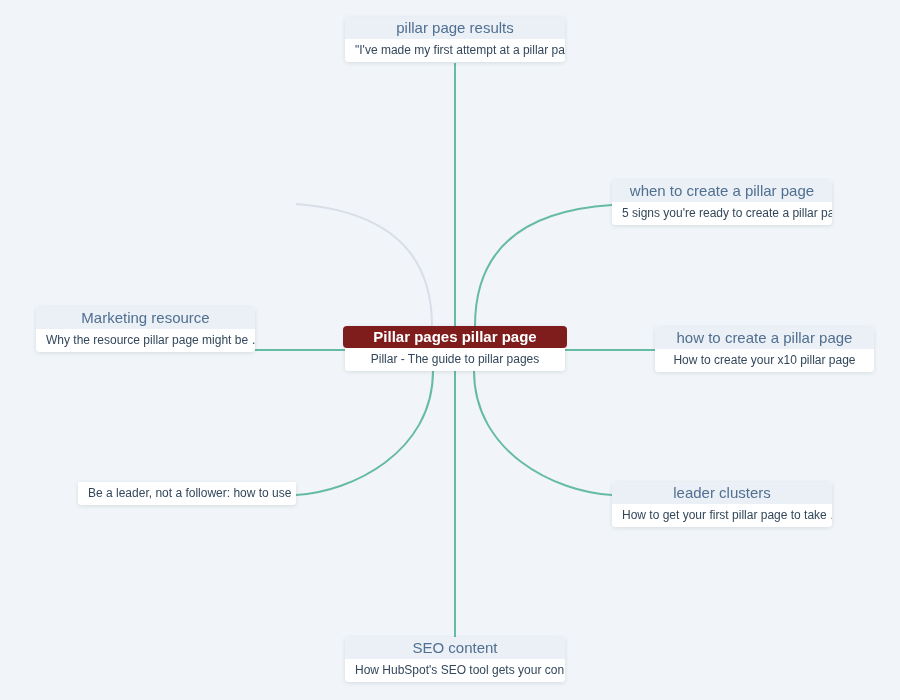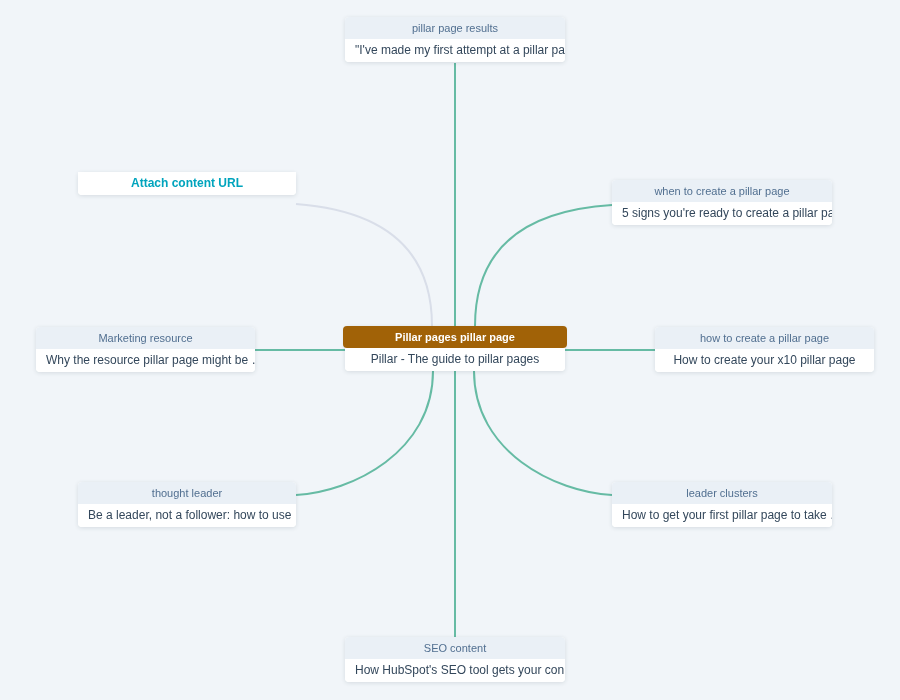--- a/index.html
+++ b/index.html
@@ -22,21 +22,21 @@
     width:220px;
     border-radius:4px;
     background:#ffffff;
     box-shadow:0 1px 4px rgba(45,62,80,0.14);
     text-align:center;
     cursor:pointer;
   }
   .node-header{
     background:#eaf0f6;
     color:#516f90;
-    font-size:11px;
+    font-size:15px;
     line-height:12px;
     padding:5px 10px;
     border-radius:4px 4px 0 0;
     white-space:nowrap;
     overflow:hidden;
   }
   .node-body{
     background:#ffffff;
     color:#33475b;
     font-size:12px;
@@ -46,33 +46,33 @@
     white-space:nowrap;
     overflow:hidden;
   }
   .node-body .attach-link{
     color:#00a4bd;
     font-weight:bold;
     text-decoration:none;
   }
   
   .node.center .node-header{
-    background:#a16207;
+    background:#7f1d1d;
     color:#ffffff;
     font-weight:bold;
     margin:0 -2px;
     border-radius:4px;
     position:relative;
     z-index:2;
   }
   
   #node-pillar-page-results{left:345px;top:17px;}
   #node-long-form-content{left:78px;top:172px;width:218px;}
   #node-when-to-create{left:612px;top:180px;}
-  #node-marketing-resource{left:36px;top:327px;width:219px;}
+  #node-marketing-resource{left:36px;top:307px;width:219px;}
   #node-center{left:345px;top:326px;}
   #node-how-to-create{left:655px;top:327px;width:219px;}
   #node-thought-leader{left:78px;top:482px;width:218px;}
   #node-topic-clusters{left:612px;top:482px;}
   #node-seo-content{left:345px;top:637px;}
 </style>
 </head>
 <body>
 
 <div class="canvas">
@@ -87,21 +87,20 @@
     <path d="M474 371 C 474 452, 555 492, 612 495" fill="none" stroke-width="2" stroke="#66bba4"></path>
     <path d="M455 371 V637" fill="none" stroke-width="2" stroke="#66bba4"></path>
   </svg>
 
   <div class="node" id="node-pillar-page-results">
     <div class="node-header">pillar page results</div>
     <div class="node-body">"I've made my first attempt at a pillar pa…</div>
   </div>
 
   <div class="node" id="node-long-form-content">
-    <div class="node-body"><a href="#" class="attach-link">Attach content URL</a></div>
   </div>
 
   <div class="node" id="node-when-to-create">
     <div class="node-header">when to create a pillar page</div>
     <div class="node-body">5 signs you're ready to create a pillar pa…</div>
   </div>
 
   <div class="node" id="node-marketing-resource">
     <div class="node-header">Marketing resource</div>
     <div class="node-body">Why the resource pillar page might be …</div>
@@ -111,21 +110,20 @@
     <div class="node-header">Pillar pages pillar page</div>
     <div class="node-body">Pillar - The guide to pillar pages</div>
   </div>
 
   <div class="node" id="node-how-to-create">
     <div class="node-header">how to create a pillar page</div>
     <div class="node-body">How to create your x10 pillar page</div>
   </div>
 
   <div class="node" id="node-thought-leader">
-    <div class="node-header">thought leader</div>
     <div class="node-body">Be a leader, not a follower: how to use …</div>
   </div>
 
   <div class="node" id="node-topic-clusters">
     <div class="node-header">leader clusters</div>
     <div class="node-body">How to get your first pillar page to take …</div>
   </div>
 
   <div class="node" id="node-seo-content">
     <div class="node-header">SEO content</div>

